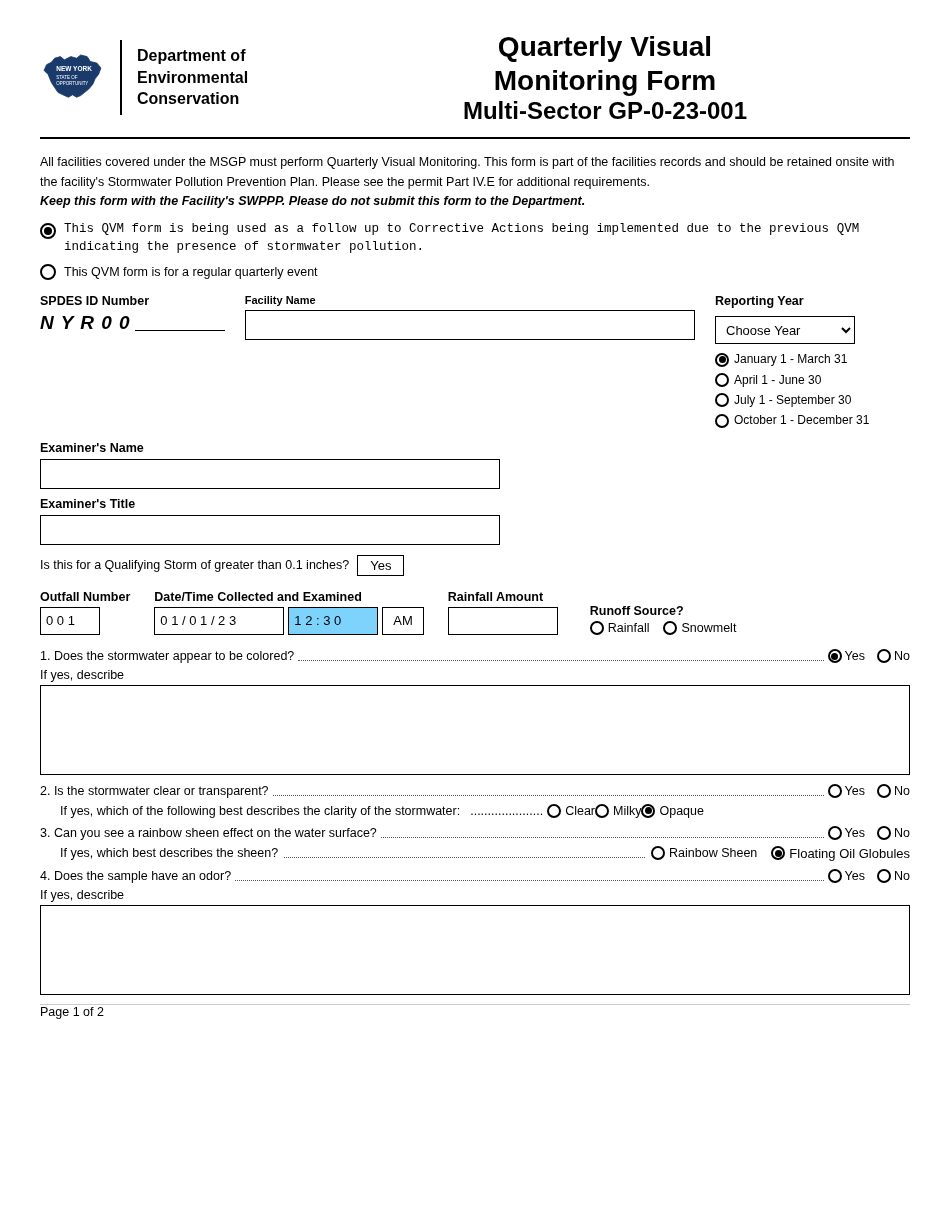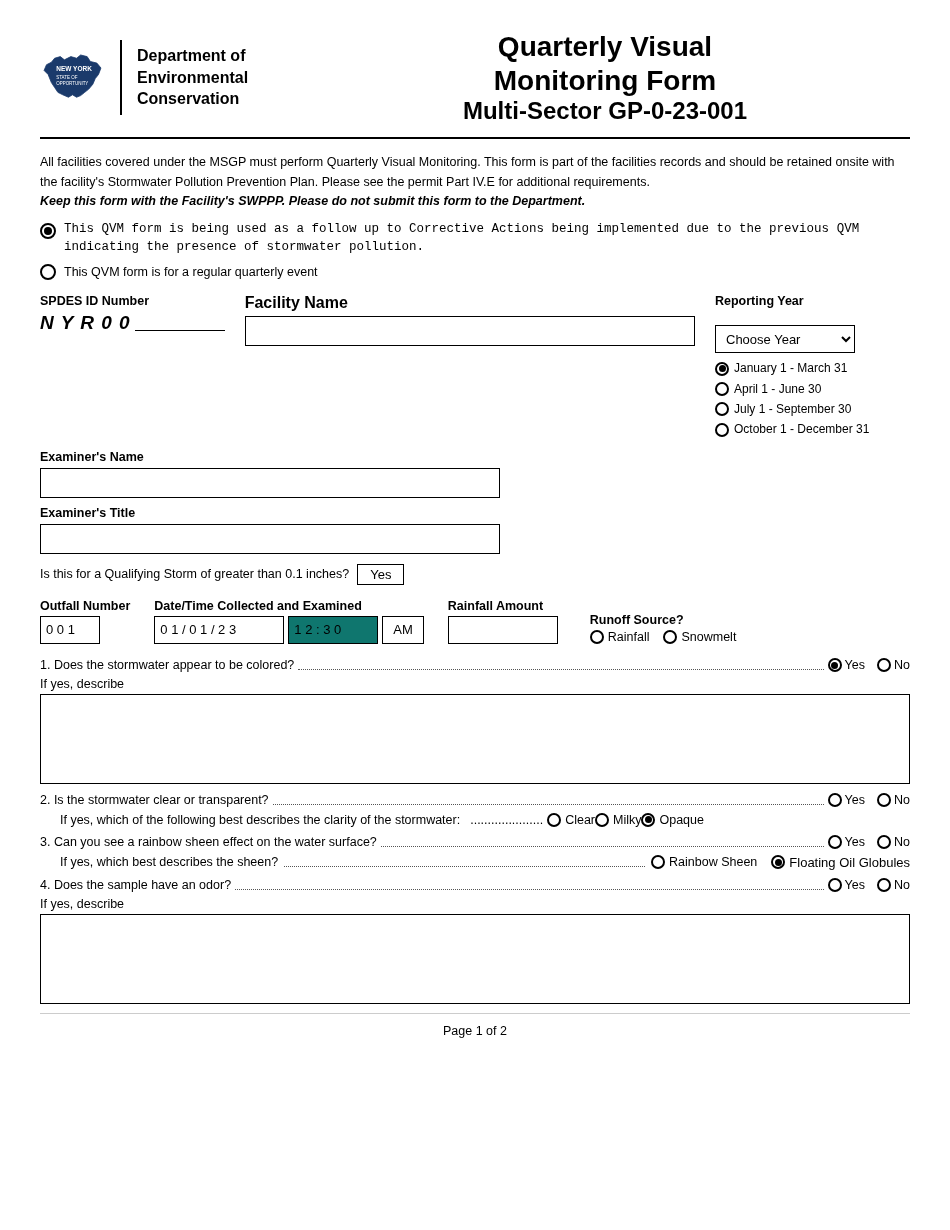--- a/index.html
+++ b/index.html
@@ -76,26 +76,26 @@
 
   <div style="min-width:180px;">
     <div style="font-weight:bold; font-size:12.5px; margin-bottom:4px;">SPDES ID Number</div>
     <div style="display:flex; align-items:center;">
       <span style="font-size:19px; font-weight:900; font-style:italic; letter-spacing:1px;">N Y R 0 0</span>
       <span style="display:inline-block; width:90px; border-bottom:1px solid #000; margin-left:4px;">&nbsp;</span>
     </div>
   </div>
 
   <div style="flex:1;">
-    <div style="font-weight:bold; font-size:16px; margin-bottom:4px;">Facility Name</div>
+    <div style="font-weight:bold; font-size:11px; margin-bottom:4px;">Facility Name</div>
     <input type="text" style="border: 1px solid rgb(0, 0, 0); padding: 4px 6px; font-size: 13px; height: 30px; width: 100%; background: rgb(255, 255, 255);">
   </div>
 
   <div style="min-width:195px;">
-    <div style="font-weight:bold; font-size:12.5px; margin-bottom:17px;">Reporting Year</div>
+    <div style="font-weight:bold; font-size:12.5px; margin-bottom:8px;">Reporting Year</div>
     <select style="border:1px solid #000; padding:3px 6px; font-size:13px; height:28px; width:140px; background:#fff;">
       <option>Choose Year</option>
     </select>
     <div style="margin-top:5px;">
 
       <div id="quarter-options-container">
           <div style="display: flex; align-items: center; gap: 5px; font-size: 12px; line-height: 1.7;">
             <div style="width: 14px; height: 14px; border-radius: 50%; border: 2px solid rgb(0, 0, 0); flex-shrink: 0; display: flex; align-items: center; justify-content: center;">
               <div style="width: 7px; height: 7px; border-radius: 50%; background: rgb(0, 0, 0);"></div>
             </div>
@@ -137,21 +137,21 @@
 
   <div>
     <div style="font-weight:bold; font-size:12.5px; margin-bottom:3px;">Outfall Number</div>
     <input type="text" value="0 0 1" style="border: 1px solid rgb(0, 0, 0); padding: 3px 5px; font-size: 13px; height: 28px; width: 60px; background: rgb(255, 255, 255);" placeholder="0 0 1">
   </div>
 
   <div>
     <div style="font-weight:bold; font-size:12.5px; margin-bottom:3px;">Date/Time Collected and Examined</div>
     <div style="display:flex; gap:4px; align-items:center;">
       <input type="text" style="border: 1px solid rgb(0, 0, 0); padding: 3px 5px; font-size: 13px; height: 28px; width: 130px; background: rgb(255, 255, 255);" placeholder="0 1 / 0 1 / 2 3" value="0 1 / 0 1 / 2 3">
-      <input type="text" style="border: 1px solid rgb(0, 0, 0); padding: 3px 5px; font-size: 13px; height: 28px; width: 90px; background: #0f766e;" placeholder="1 2 : 3 0" value="1 2 : 3 0">
+      <input type="text" style="border: 1px solid rgb(0, 0, 0); padding: 3px 5px; font-size: 13px; height: 28px; width: 90px; background: #7dd3fc;" placeholder="1 2 : 3 0" value="1 2 : 3 0">
       <span style="border:1px solid #000; padding:3px 10px; font-size:13px; height:28px; display:flex; align-items:center;">AM</span>
     </div>
   </div>
 
   <div>
     <div style="font-weight:bold; font-size:12.5px; margin-bottom:3px;">Rainfall Amount</div>
     <input type="text" style="border: 1px solid rgb(0, 0, 0); padding: 3px 5px; font-size: 13px; height: 28px; width: 110px; background: rgb(255, 255, 255);">
   </div>
 
   <div style="margin-left:8px;">
@@ -274,15 +274,15 @@
       <span style="display:flex; align-items:center; gap:3px;">
         <div style="width:14px; height:14px; border-radius:50%; border:2px solid #000;"></div>
         <span>No</span>
       </span>
     </span>
   </div>
   <div style="font-size:12.5px; margin: 4px 0 3px;">If yes, describe</div>
   <textarea style="border: 1px solid rgb(0, 0, 0); width: 100%; height: 90px; background: rgb(255, 255, 255); resize: none;"></textarea>
 </div>
 
-<div style="text-align:center; font-size:12.5px; padding-top:10px; border-top:1px solid #ccc;">
+<div style="font-size:12.5px; border-top:1px solid #ccc;">
   <span>Page 1 of 2</span>
 </div>
 
 </body></html>

